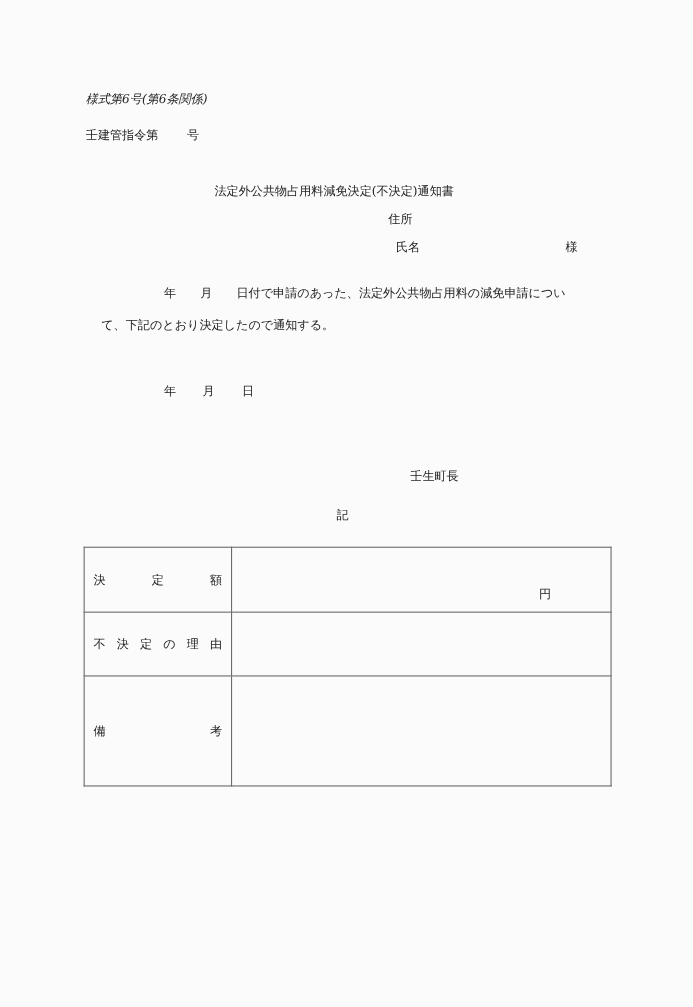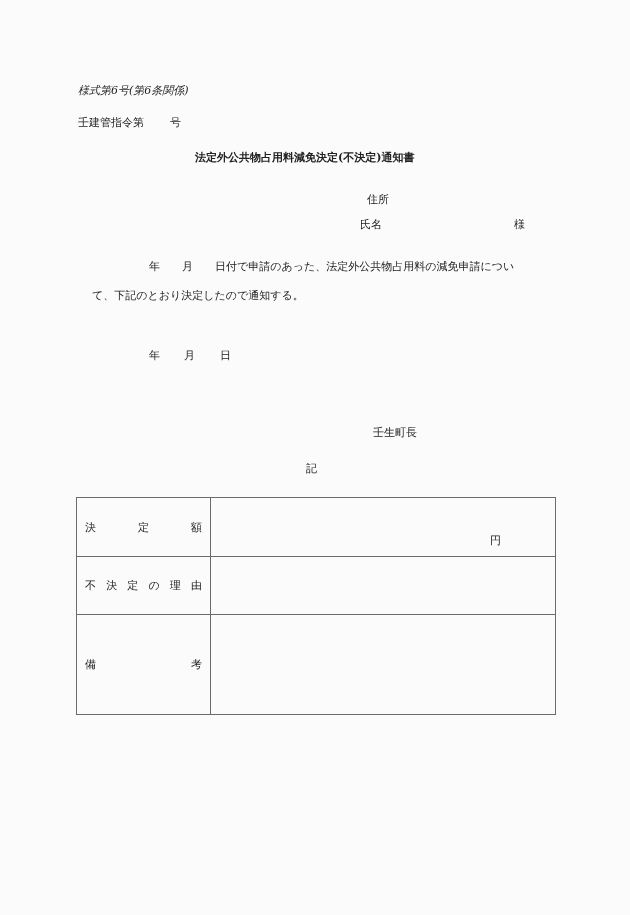--- a/index.html
+++ b/index.html
@@ -9,22 +9,22 @@
       position: relative;
       overflow: hidden;
       font-family: "DejaVu Serif", "Liberation Serif", serif;
       color: #222;
       font-size: 11px;
     }
     .abs { position: absolute; white-space: nowrap; line-height: 14px; }
     .form-no { left: 78px; top: 84px; font-style: italic; }
     .ref-no { left: 78px; top: 116px; }
     .ref-no .gap { display: inline-block; width: 26px; }
-    .title { left: 195px; top: 151px; font-weight: bold; }
-    .addr { left: 367px; top: 193px; }
+    .title { left: 195px; top: 167px; }
+    .addr { left: 353px; top: 193px; }
     .name { left: 360px; top: 218px; text-align: right; }
     .sama { left: 514px; top: 218px; }
     .body1 { left: 149px; top: 260px; }
     .body1 .g { display:inline-block; width: 22px; }
     .body2 { left: 92px; top: 289px; text-align: center; }
     .date-y { left: 149px; top: 349px; }
     .date-m { left: 184px; top: 349px; }
     .date-d { left: 220px; top: 349px; }
     .mayor { left: 373px; top: 426px; }
     .ki { left: 306px; top: 462px; }

